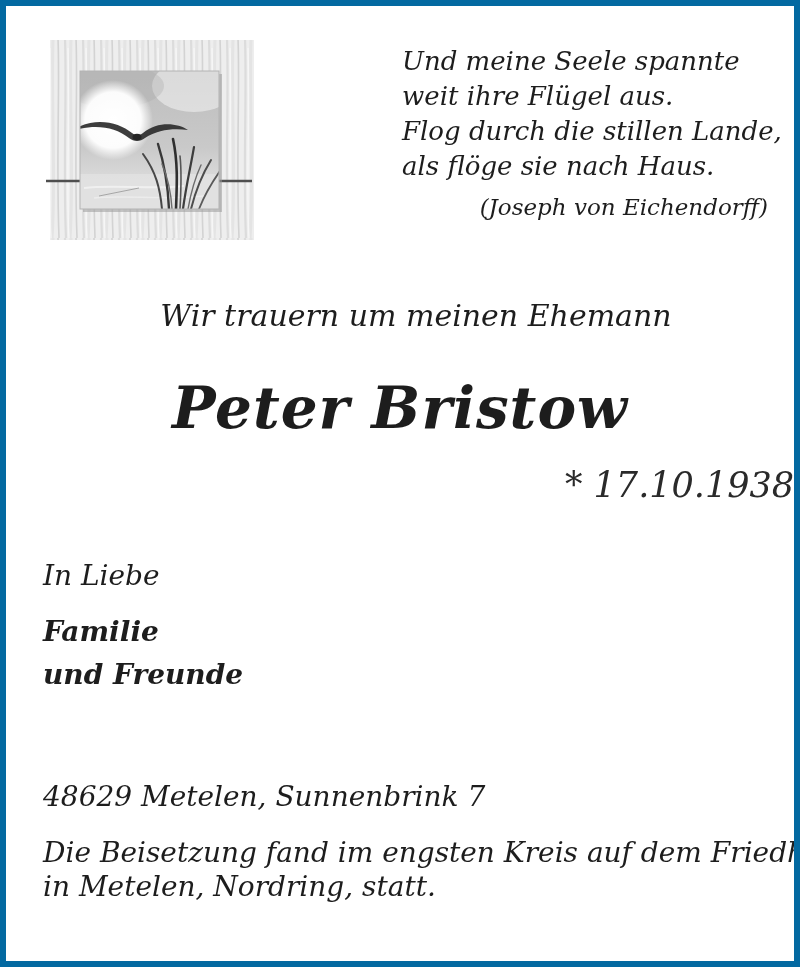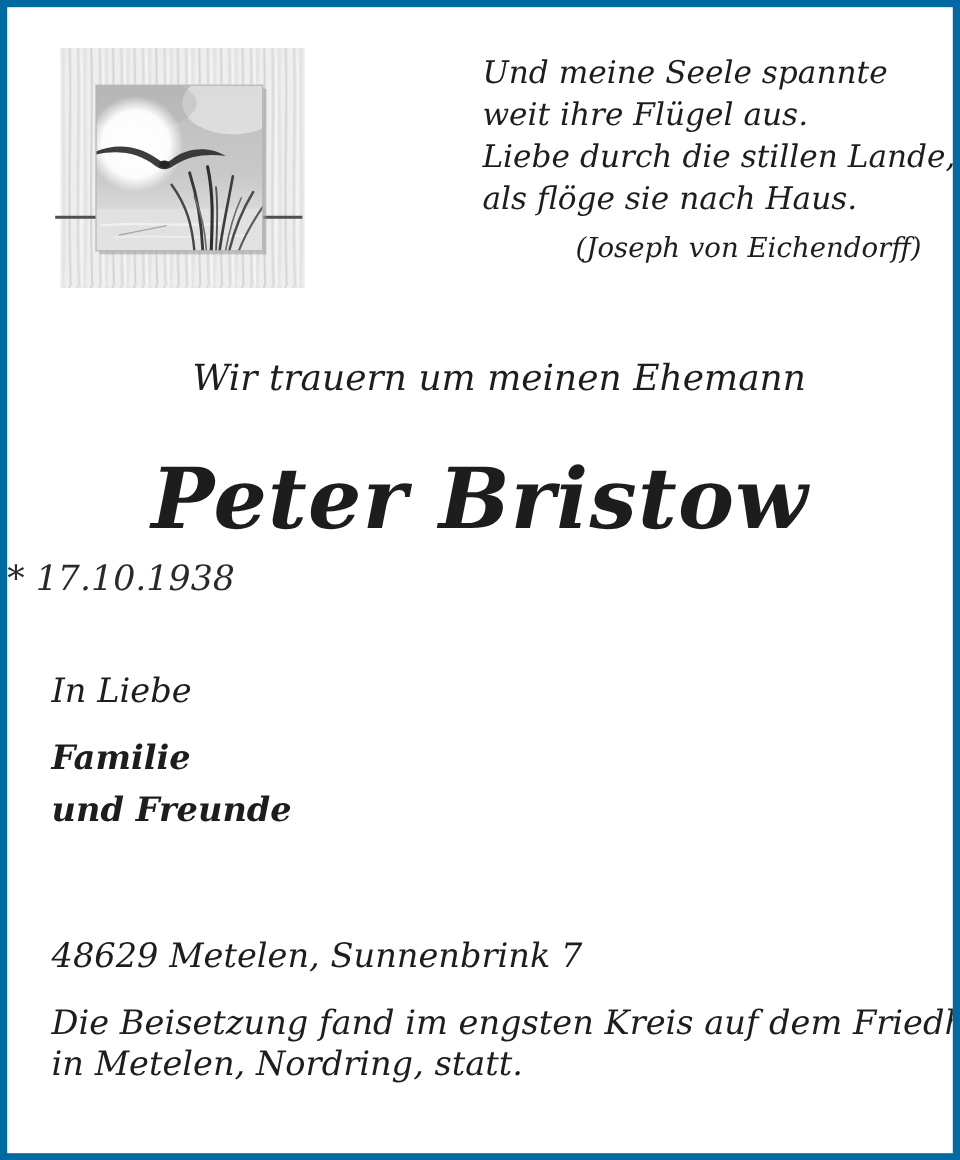--- a/index.html
+++ b/index.html
@@ -15,22 +15,22 @@
     overflow:hidden;
   }
   .abs{position:absolute;}
   
   .artwork{left:38px;top:32px;width:212px;height:204px;}
   
   .poem{left:396px;top:38px;width:368px;font-size:26px;line-height:35px;white-space:nowrap;}
   .poem .attribution{margin-top:6px;font-size:23px;text-align:right;padding-right:2px;}
   
   .intro{left:0;right:0;top:292px;text-align:center;font-size:30px;padding-left:32px;}
-  .deceased-name{left:0;right:0;top:368px;text-align:center;font-size:70px;font-weight:bold;letter-spacing:1px;margin:0;}
-  .dates{left:0;right:0;top:459px;display:flex;justify-content:flex-start;gap:64px;font-size:29px;color:#2a2a2a;}
+  .deceased-name{left:0;right:0;top:368px;text-align:center;font-size:58px;font-weight:bold;letter-spacing:1px;margin:0;}
+  .dates{left:0;right:0;top:459px;display:flex;justify-content:flex-end;gap:64px;font-size:35px;color:#2a2a2a;}
   
   .farewell{left:37px;top:553px;font-size:28px;}
   .mourners{left:37px;top:604px;font-size:28px;line-height:43px;white-space:nowrap;}
   .mourners .bold{font-weight:bold;}
   .mourners .rest{margin-left:11px;}
   .address{left:37px;top:774px;font-size:28px;}
   .closing{left:37px;top:830px;font-size:28px;line-height:34px;white-space:nowrap;}
 </style>
 </head>
 <body>
@@ -99,21 +99,21 @@
           <path d="M136,171 C137,152 138,136 136,118" stroke="#555555" stroke-width="1.6"></path>
         </g>
       </g>
       <rect x="36" y="33" width="139" height="138" fill="none" stroke="#b3b3b3" stroke-width="1"></rect>
     </svg>
   </div>
 
   <div class="abs poem">
     <div>Und meine Seele spannte</div>
     <div>weit ihre Flügel aus.</div>
-    <div>Liebe durch die stillen Lande,</div>
+    <div>Flog durch die stillen Lande,</div>
     <div>als flöge sie nach Haus.</div>
     <div class="attribution">(Joseph von Eichendorff)</div>
   </div>
 
   <div class="abs intro">Wir trauern um meinen Ehemann</div>
 
   <h1 class="abs deceased-name">Peter Bristow</h1>
 
   <div class="abs dates">
     <span>* 17.10.1938</span>

